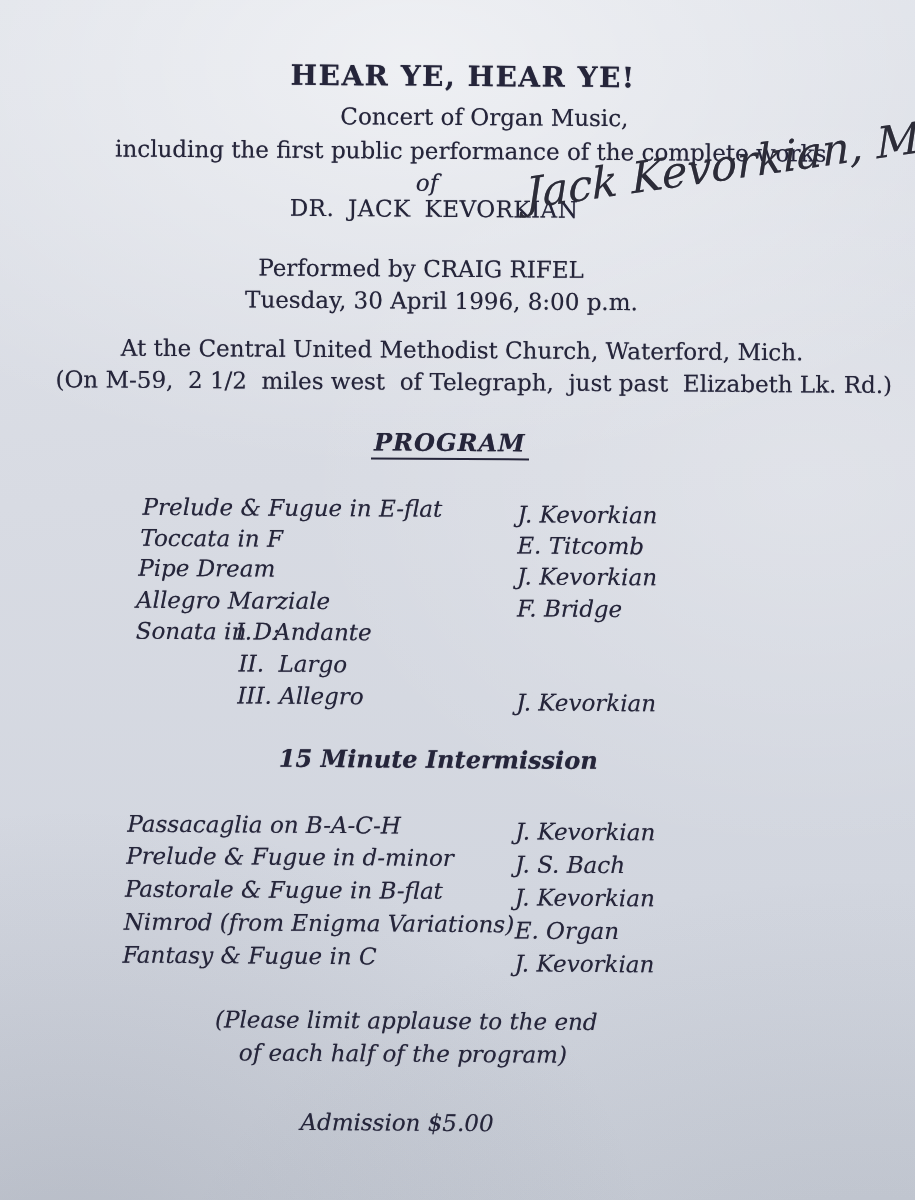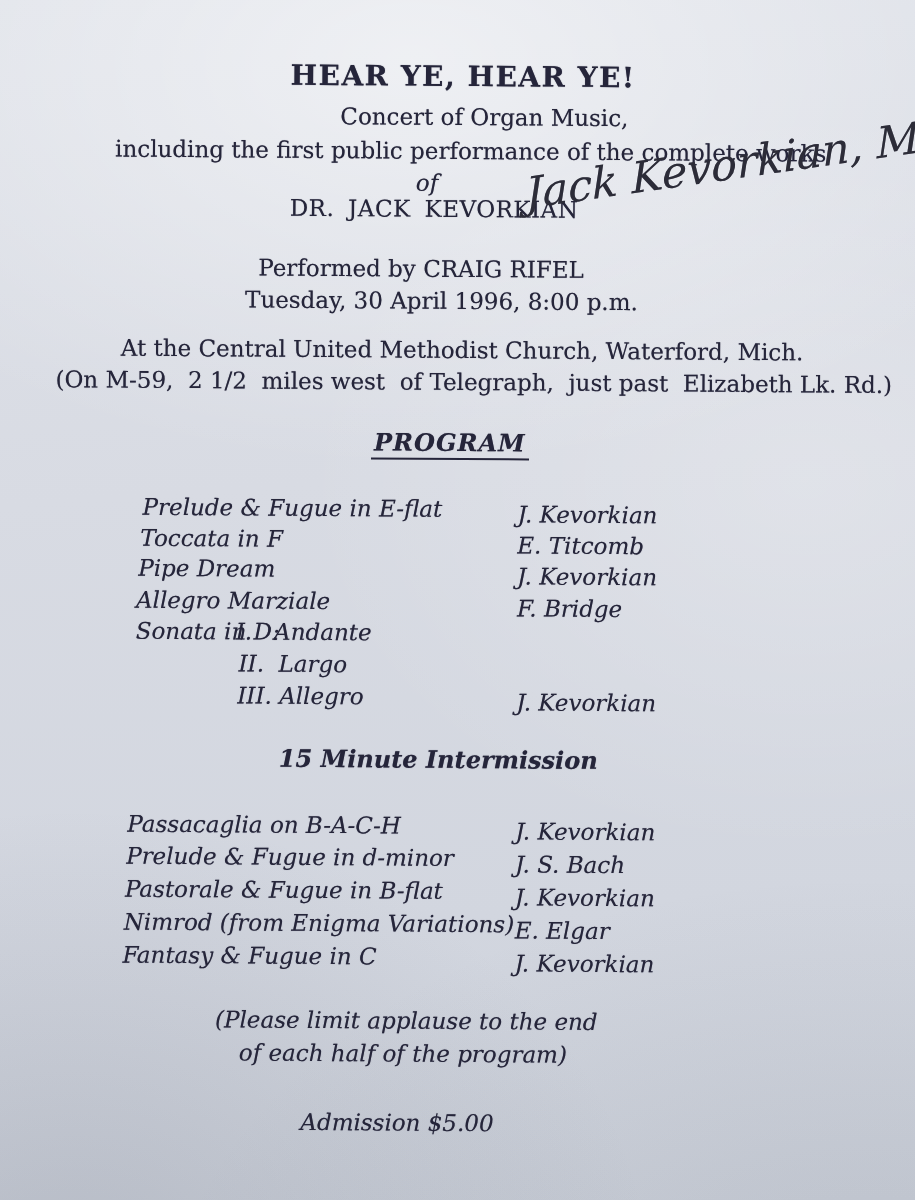--- a/index.html
+++ b/index.html
@@ -114,21 +114,21 @@
     <div class="t it" style="left:129px; top:814px;">Passacaglia on B-A-C-H</div>
     <div class="t it" style="left:517px; top:819px;">J. Kevorkian</div>
 
     <div class="t it" style="left:128px; top:846px;">Prelude &amp; Fugue in d-minor</div>
     <div class="t it" style="left:517px; top:852px;">J. S. Bach</div>
 
     <div class="t it" style="left:127px; top:879px;">Pastorale &amp; Fugue in B-flat</div>
     <div class="t it" style="left:517px; top:885px;">J. Kevorkian</div>
 
     <div class="t it" style="left:126px; top:912px;">Nimrod (from Enigma Variations)</div>
-    <div class="t it" style="left:517px; top:918px;">E. Elgar</div>
+    <div class="t it" style="left:517px; top:918px;">E. Organ</div>
 
     <div class="t it" style="left:125px; top:945px;">Fantasy &amp; Fugue in C</div>
     <div class="t it" style="left:517px; top:951px;">J. Kevorkian</div>
 
     <div class="t it" style="left:218px; top:1009px;">(Please limit applause to the end</div>
     <div class="t it" style="left:242px; top:1042px;">of each half of the program)</div>
     <div class="t it" style="left:304px; top:1111px;">Admission $5.00</div>
 
   </div>
 </div>

